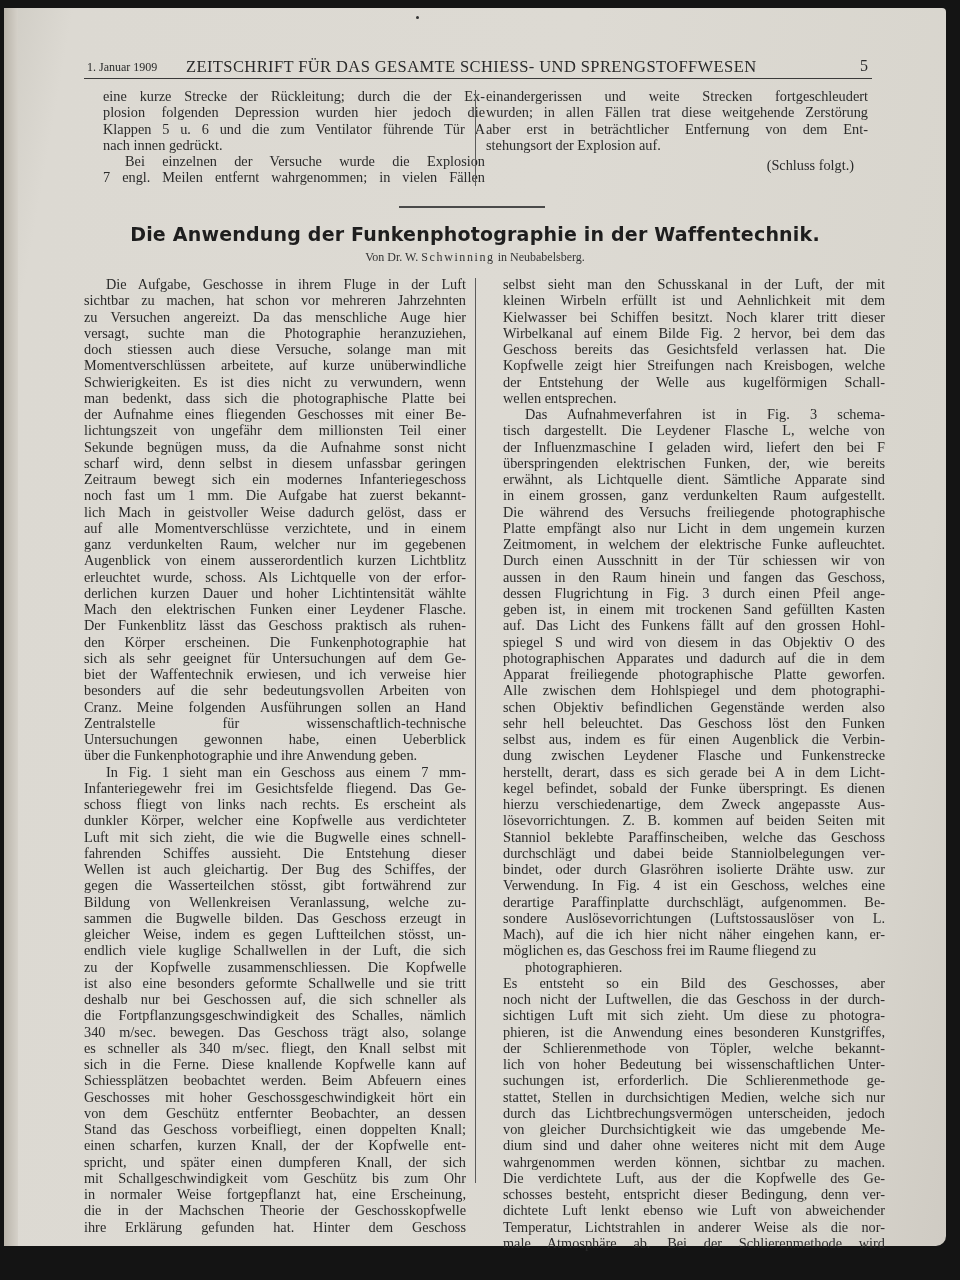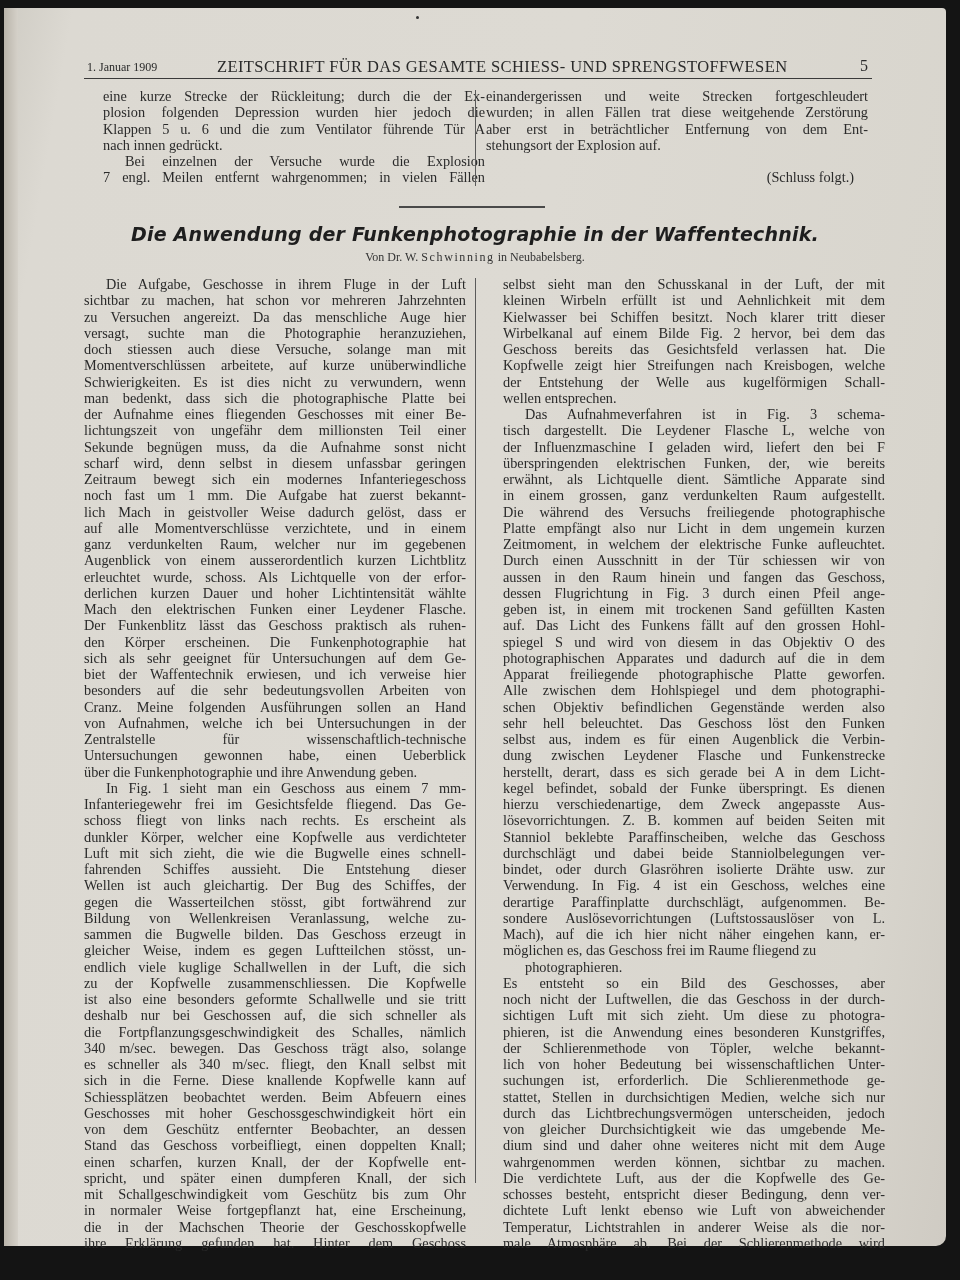--- a/index.html
+++ b/index.html
@@ -22,42 +22,41 @@
   .header {
     position:absolute; left:80px; top:46px; width:788px; height:24px;
     border-bottom:1.5px solid #3a3a3a;
   }
   .header .date {
     position:absolute; left:3px; top:6px; font-size:12px; letter-spacing:0;
     font-family:"Liberation Serif",serif;
   }
   .header .journal {
     position:absolute; left:102px; top:3px; font-size:16.5px; letter-spacing:0.4px;
-    font-family:"Liberation Serif",serif; white-space:nowrap;margin-left:31px;
+    font-family:"Liberation Serif",serif; white-space:nowrap;
   }
   .header .pagenum {
     position:absolute; right:4px; top:3px; font-size:16px;
   }
   .col {
     position:absolute; font-size:14.3px; line-height:16.25px;
     text-align:justify; hyphens:manual;
   }
   .col .line { display:block; text-align:justify; text-align-last:justify; white-space:nowrap; }
   .col .line.last { text-align-last:left; }
   .col .line.right { text-align-last:right; }
   .indent { padding-left:22px; }
   .top-left { left:80px; top:80px; width:382px;margin-left:19px; }
   .top-right { left:482px; top:80px; width:382px; }
   .top-divider { position:absolute; left:471px; top:82px; width:1px; height:96px; background:#5a5a5a; }
   .sep { position:absolute; left:395px; top:198px; width:146px; height:1.5px; background:#4a4a4a; }
   .title {
     position:absolute; left:0; width:942px; top:215px; text-align:center;
     font-family:"DejaVu Sans",sans-serif; font-weight:bold; font-size:19px; letter-spacing:0.2px;
     color:#1e1e1e;
-    font-style:italic;
   }
   .byline {
     position:absolute; left:0; width:942px; top:242px; text-align:center;
     font-size:12px; color:#333;
   }
   .byline .sp { letter-spacing:1.6px; }
   .main-left { left:80px; top:268px; width:382px; }
   .main-right { left:499px; top:268px; width:382px; }
   .main-divider { position:absolute; left:471px; top:270px; width:1px; height:905px; background:#5a5a5a; }
   .dot { position:absolute; left:412px; top:8px; width:3px; height:3px; background:#333; border-radius:50%; }
@@ -81,21 +80,21 @@
       <span class="line last">nach innen gedrückt.</span>
       <span class="line indent">Bei einzelnen der Versuche wurde die Explosion</span>
       <span class="line">7 engl. Meilen entfernt wahrgenommen; in vielen Fällen</span>
     </div>
   <div class="top-divider"></div>
   <div class="col top-right" id="prevRight">
       <span class="line">einandergerissen und weite Strecken fortgeschleudert</span>
       <span class="line">wurden; in allen Fällen trat diese weitgehende Zerstörung</span>
       <span class="line">aber erst in beträchtlicher Entfernung von dem Ent-</span>
       <span class="line last">stehungsort der Explosion auf.</span>
-      <span class="line right" style="padding-right: 14px; margin-top: 16px;">(Schluss folgt.)</span>
+      <span class="line right" style="padding-right: 14px; margin-top: 4px;">(Schluss folgt.)</span>
     </div>
 
   <div class="sep"></div>
 
   <div class="title">Die Anwendung der Funkenphotographie in der Waffentechnik.</div>
   <div class="byline">
     <span>Von Dr. W.</span>
     <span class="sp">Schwinning</span>
     <span>in Neubabelsberg.</span>
   </div>
@@ -121,21 +120,20 @@
       <span class="line">Augenblick von einem ausserordentlich kurzen Lichtblitz</span>
       <span class="line">erleuchtet wurde, schoss. Als Lichtquelle von der erfor-</span>
       <span class="line">derlichen kurzen Dauer und hoher Lichtintensität wählte</span>
       <span class="line">Mach den elektrischen Funken einer Leydener Flasche.</span>
       <span class="line">Der Funkenblitz lässt das Geschoss praktisch als ruhen-</span>
       <span class="line">den Körper erscheinen. Die Funkenphotographie hat</span>
       <span class="line">sich als sehr geeignet für Untersuchungen auf dem Ge-</span>
       <span class="line">biet der Waffentechnik erwiesen, und ich verweise hier</span>
       <span class="line">besonders auf die sehr bedeutungsvollen Arbeiten von</span>
       <span class="line">Cranz. Meine folgenden Ausführungen sollen an Hand</span>
-      <span class="line">von Aufnahmen, welche ich bei Untersuchungen in der</span>
       <span class="line">Zentralstelle für wissenschaftlich-technische</span>
       <span class="line">Untersuchungen gewonnen habe, einen Ueberblick</span>
       <span class="line last">über die Funkenphotographie und ihre Anwendung geben.</span>
       <span class="line indent">In Fig. 1 sieht man ein Geschoss aus einem 7 mm-</span>
       <span class="line">Infanteriegewehr frei im Gesichtsfelde fliegend. Das Ge-</span>
       <span class="line">schoss fliegt von links nach rechts. Es erscheint als</span>
       <span class="line">dunkler Körper, welcher eine Kopfwelle aus verdichteter</span>
       <span class="line">Luft mit sich zieht, die wie die Bugwelle eines schnell-</span>
       <span class="line">fahrenden Schiffes aussieht. Die Entstehung dieser</span>
       <span class="line">Wellen ist auch gleichartig. Der Bug des Schiffes, der</span>

